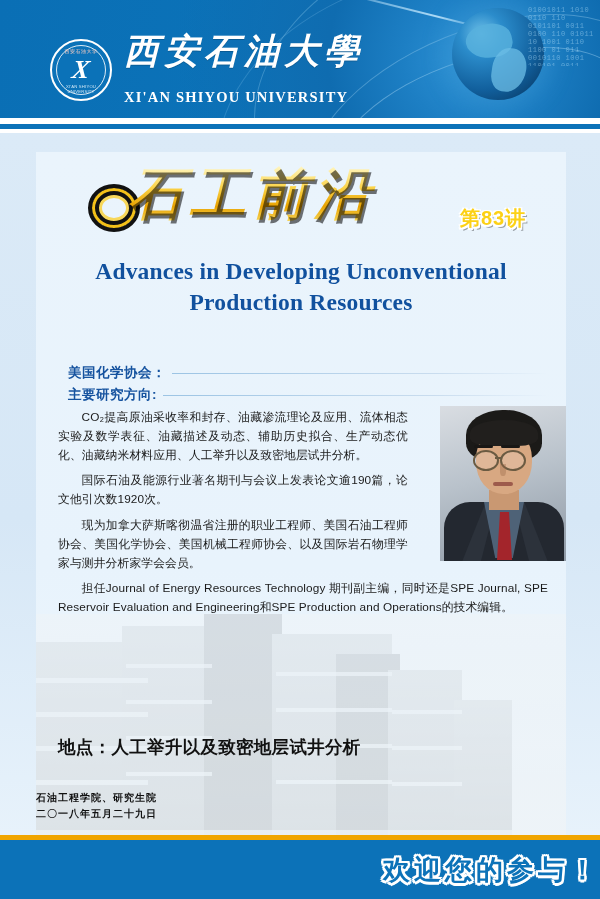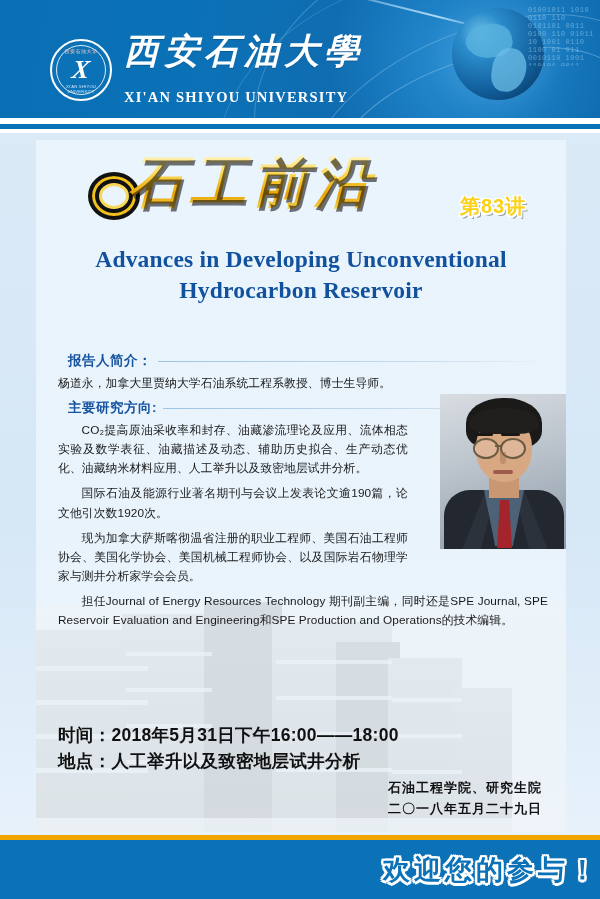--- a/index.html
+++ b/index.html
@@ -93,21 +93,21 @@
   .band-white{position:absolute;left:0;top:118px;width:600px;height:6px;background:#ffffff;}
   .band-blue{position:absolute;left:0;top:124px;width:600px;height:5px;background:#0c72b8;}
   .band-white2{position:absolute;left:0;top:129px;width:600px;height:4px;background:#ffffff;}
 
   
   .pagebody{
     position:absolute;left:0;top:133px;width:600px;height:702px;
     background:linear-gradient(180deg,#dbeaf7 0%,#d6e7f6 55%,#e7f2fb 100%);
   }
   .panel{
-    position:absolute;left:36px;top:140px;width:530px;height:692px;
+    position:absolute;left:36px;top:152px;width:530px;height:692px;
     background:linear-gradient(180deg,#eaf4fc 0%,#e8f3fc 60%,#eef7fd 100%);
     overflow:hidden;
   }
   
   .watermark{
     position:absolute;left:0;bottom:0;width:530px;height:230px;opacity:.30;overflow:hidden;
     filter:grayscale(1);
   }
   .wm-sky{position:absolute;inset:0;background:linear-gradient(180deg,#eef5fb 0%,#e6eef6 100%);}
   .wm-b{position:absolute;background:linear-gradient(180deg,#c9d4dd 0%,#aab8c4 100%);}
@@ -209,22 +209,22 @@
   .pt-lap-r{position:absolute;left:74px;top:96px;width:34px;height:60px;background:#2c323b;
     clip-path:polygon(0 0,30% 0,100% 100%,45% 100%);}
 
   
   .eventinfo{position:absolute;left:22px;top:582px;width:490px;}
   .ev-line{
     font-size:17.5px;font-weight:700;color:#111;letter-spacing:.3px;line-height:1.5;
     white-space:nowrap;
   }
   .signoff{
-    position:absolute;left:0;top:638px;width:506px;text-align:right;
-    font-size:13px;font-weight:700;color:#111;line-height:1.6;letter-spacing:1px;
+    position:absolute;left:0;top:638px;width:506px;
+    font-size:10px;font-weight:700;color:#111;line-height:1.6;letter-spacing:1px;
   }
 
   
   .footer-gold{position:absolute;left:0;top:835px;width:600px;height:5px;background:#f0a500;}
   .footer{
     position:absolute;left:0;top:840px;width:600px;height:59px;background:#0c72b8;
     display:flex;align-items:center;justify-content:flex-end;
   }
   .footer-txt{
     font-size:27px;font-weight:700;color:#0c72b8;letter-spacing:4px;
@@ -301,31 +301,30 @@
 
     <div class="title-zone">
       <div class="swirl-deco"></div>
       <div class="brandtitle-shadow">石工前沿</div>
       <div class="brandtitle">石工前沿</div>
       <div class="lecture-no">第83讲</div>
     </div>
 
     <div class="en-title">
       <div>Advances in Developing Unconventional</div>
-      <div>Hydrocarbon Reservoir</div>
+      <div>Production Resources</div>
     </div>
 
 
     <div class="content">
 
       <div class="sec-head">
-        <span class="lbl">报告人简介：</span>
+        <span class="lbl">美国化学协会：</span>
         <span class="rule"></span>
       </div>
-      <p class="para narrow">杨道永，加拿大里贾纳大学石油系统工程系教授、博士生导师。</p>
 
       <div class="sec-head">
         <span class="lbl">主要研究方向:</span>
         <span class="rule"></span>
       </div>
       <p class="para mid indent">CO₂提高原油采收率和封存、油藏渗流理论及应用、流体相态实验及数学表征、油藏描述及动态、辅助历史拟合、生产动态优化、油藏纳米材料应用、人工举升以及致密地层试井分析。</p>
 
       <p class="para mid indent">国际石油及能源行业著名期刊与会议上发表论文逾190篇，论文他引次数1920次。</p>
 
       <p class="para mid indent">现为加拿大萨斯喀彻温省注册的职业工程师、美国石油工程师协会、美国化学协会、美国机械工程师协会、以及国际岩石物理学家与测井分析家学会会员。</p>
@@ -346,21 +345,20 @@
         <div class="pt-brow r"></div>
         <div class="pt-gl l"></div>
         <div class="pt-gl r"></div>
         <div class="pt-glbr"></div>
         <div class="pt-nose"></div>
         <div class="pt-mouth"></div>
       </div>
     </div>
 
     <div class="eventinfo">
-      <div class="ev-line">时间：2018年5月31日下午16:00——18:00</div>
       <div class="ev-line">地点：人工举升以及致密地层试井分析</div>
     </div>
 
     <div class="signoff">
       <div>石油工程学院、研究生院</div>
       <div>二〇一八年五月二十九日</div>
     </div>
 
   </div>
 

